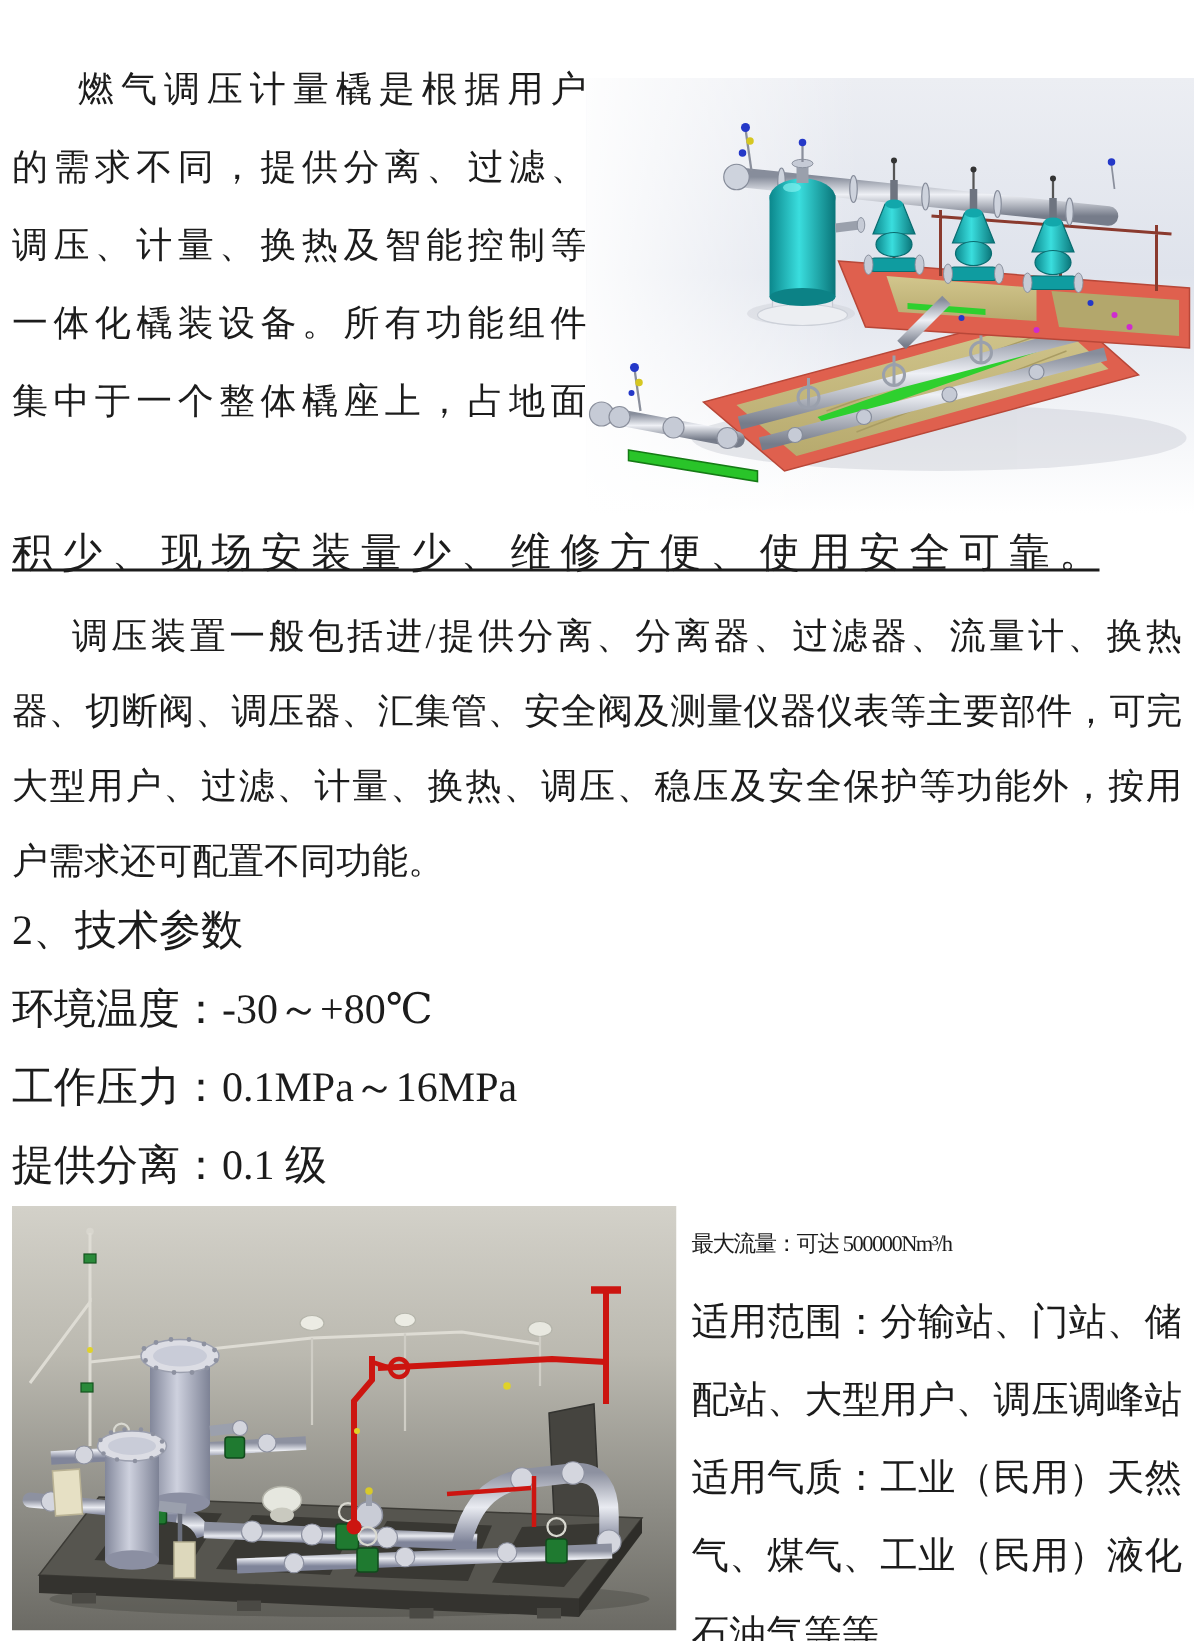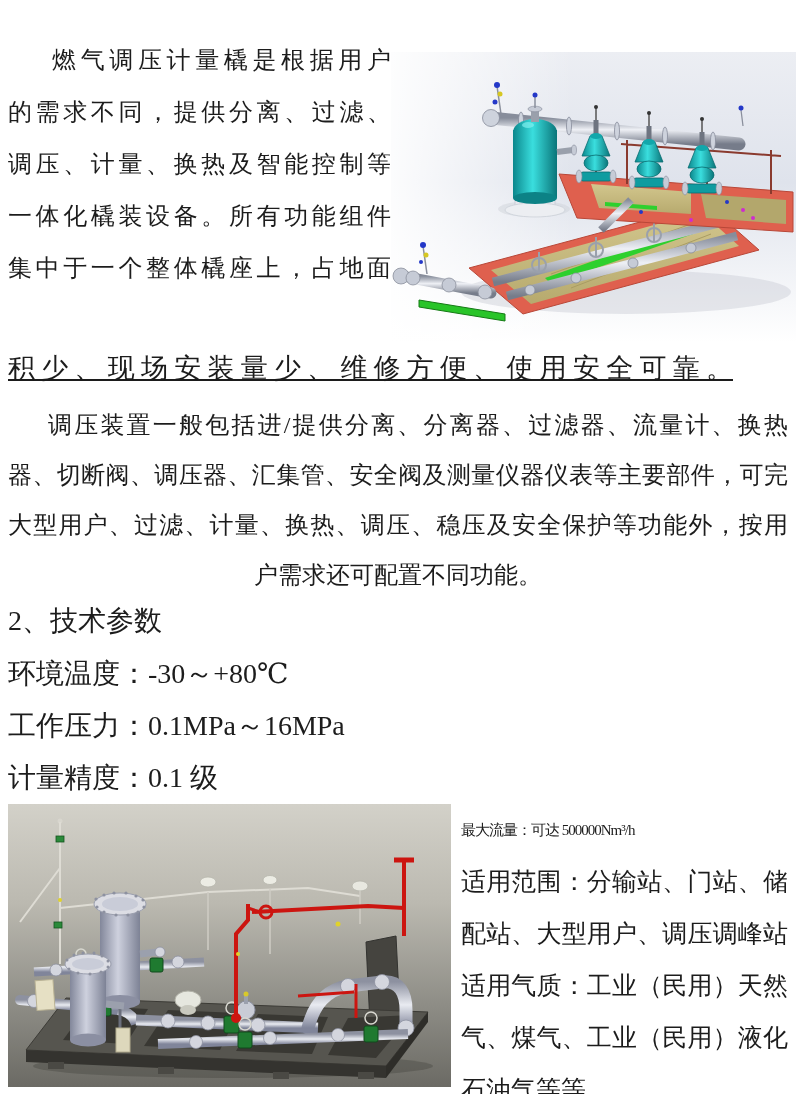--- a/index.html
+++ b/index.html
@@ -14,21 +14,21 @@
   .sec-heading{font-size:28px;font-weight:normal;line-height:42px;margin:0;}
   .p1a{margin-top:12px;}
   .tline{line-height:52px;height:52px;white-space:normal;}
   .fill{text-align:justify;text-align-last:justify;}
   .indent{text-indent:44px;}
   .p1a .tline{font-size:24px;}
   .fig-top{flex:0 0 405px;width:405px;height:290px;margin-top:30px;}
   .line6wrap{width:725px;text-decoration:underline;}
   .line6wrap .tline{font-size:27px;}
   .p2{margin-top:6px;}
-  .p2 .tline{line-height:50px;height:50px;font-size:24px;text-align:center;}
+  .p2 .tline{line-height:50px;height:50px;font-size:24px;}
   .p2 .indent{text-indent:40px;}
   
   .params{margin-top:6px;}
   .params .tline{line-height:52px;height:52px;}
   
   .row3{display:flex;}
   .fig-bottom{flex:0 0 443px;width:443px;height:283px;}
   .col-right{margin-left:10px;width:334px;overflow:visible;}
   .col-right .tline{font-size:25px;line-height:52px;height:52px;}
   .col-right .numline{font-size:15px;letter-spacing:-1px;white-space:nowrap;}
@@ -218,21 +218,21 @@
     <div class="tline fill indent">调压装置一般包括进/提供分离、分离器、过滤器、流量计、换热</div>
     <div class="tline fill">器、切断阀、调压器、汇集管、安全阀及测量仪器仪表等主要部件，可完</div>
     <div class="tline fill">大型用户、过滤、计量、换热、调压、稳压及安全保护等功能外，按用</div>
     <div class="tline">户需求还可配置不同功能。</div>
   </div>
 
   <h1 class="sec-heading">2、技术参数</h1>
   <div class="params">
     <div class="tline">环境温度：-30～+80℃</div>
     <div class="tline">工作压力：0.1MPa～16MPa</div>
-    <div class="tline">计量精度：0.1 级</div>
+    <div class="tline">提供分离：0.1 级</div>
   </div>
 
   <div class="row3">
     <div class="fig-bottom">
       <svg viewBox="0 0 443 283" width="443" height="283">
         <defs>
           <linearGradient id="bgB" x1="0" y1="0" x2="0" y2="1">
             <stop offset="0" stop-color="#d3d1c9"></stop>
               <stop offset="0.35" stop-color="#bbb9b0"></stop>
               <stop offset="0.7" stop-color="#8f8e87"></stop>

